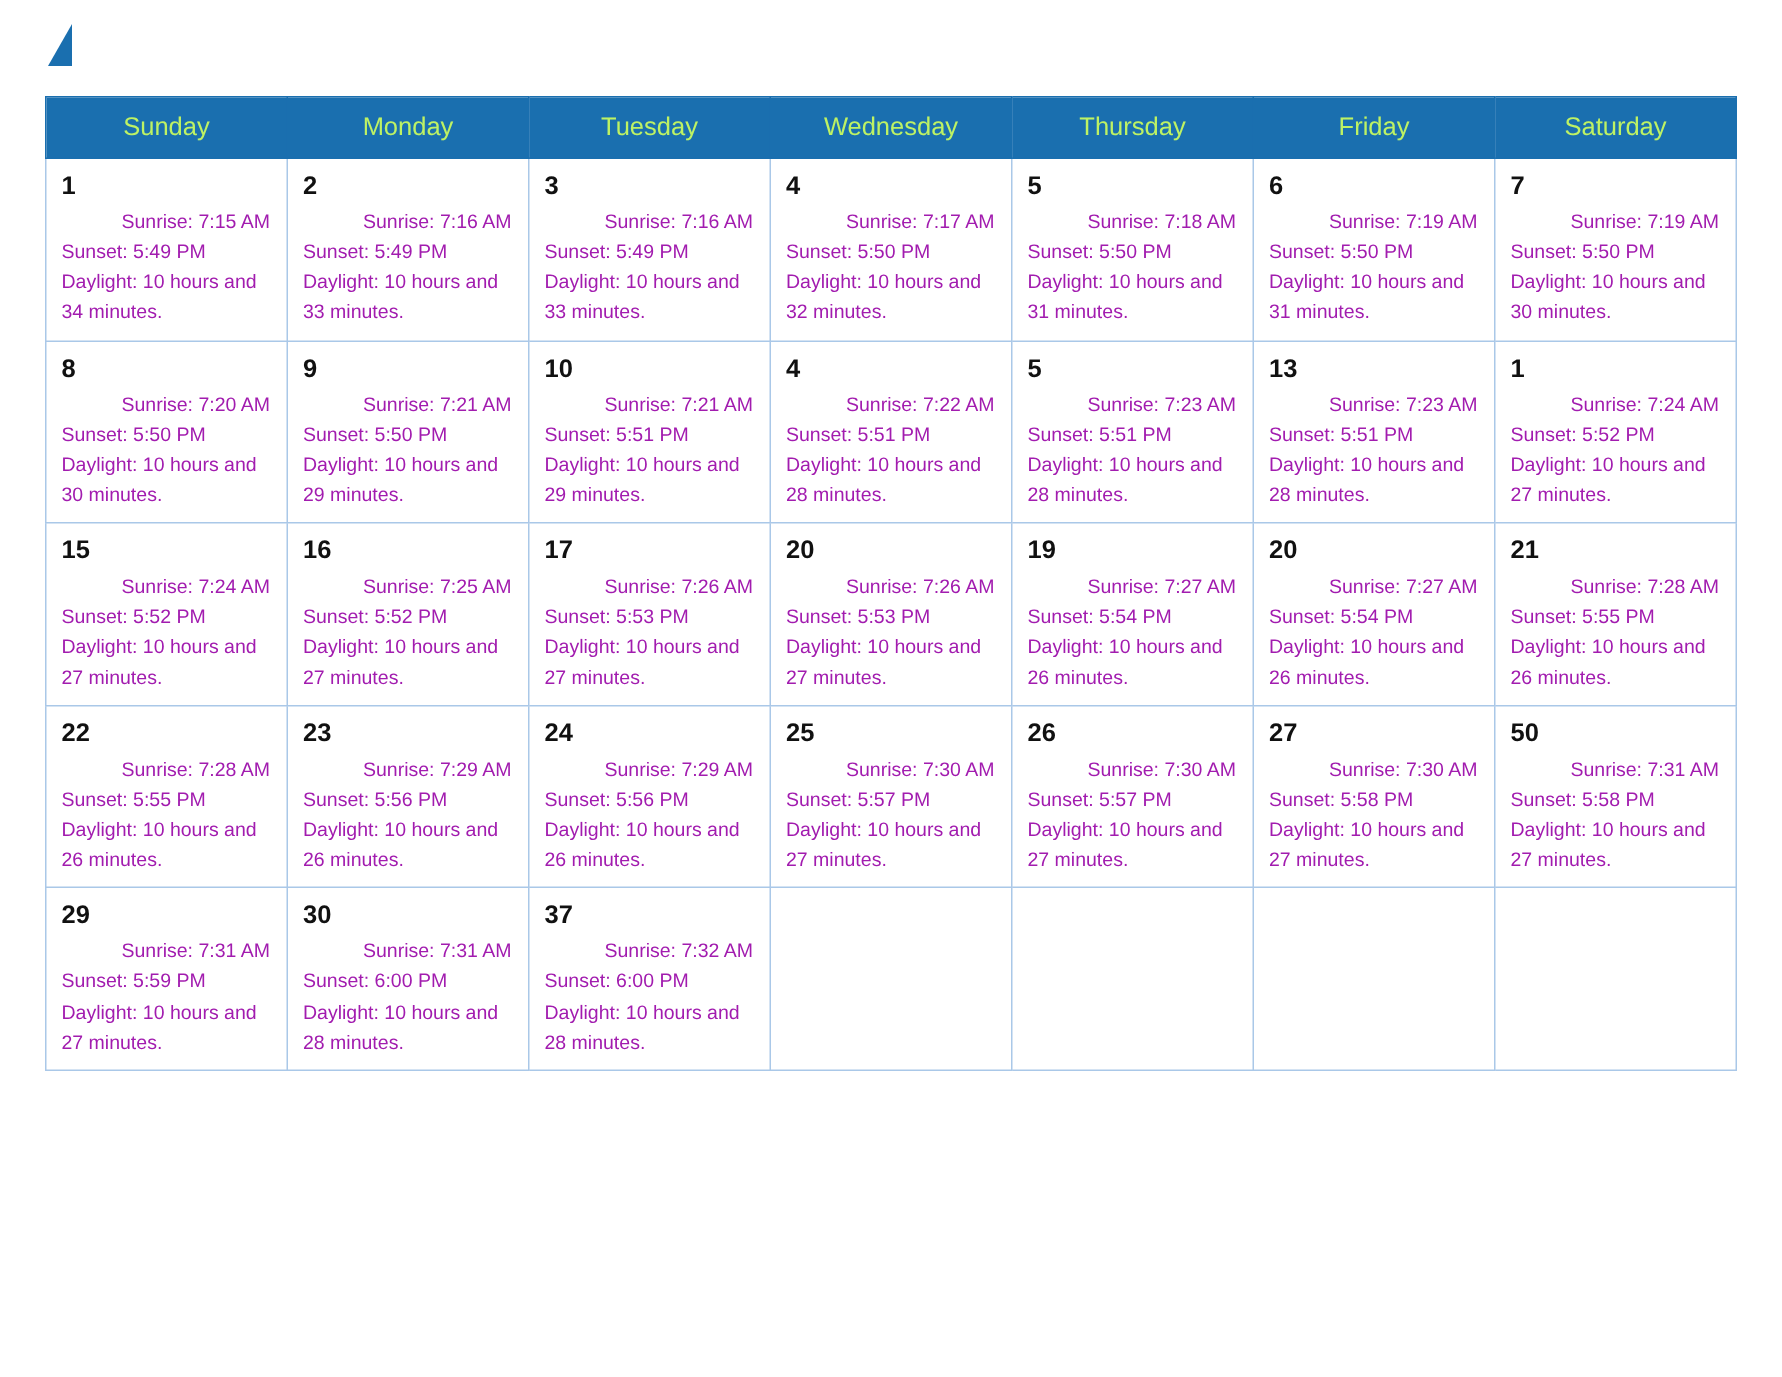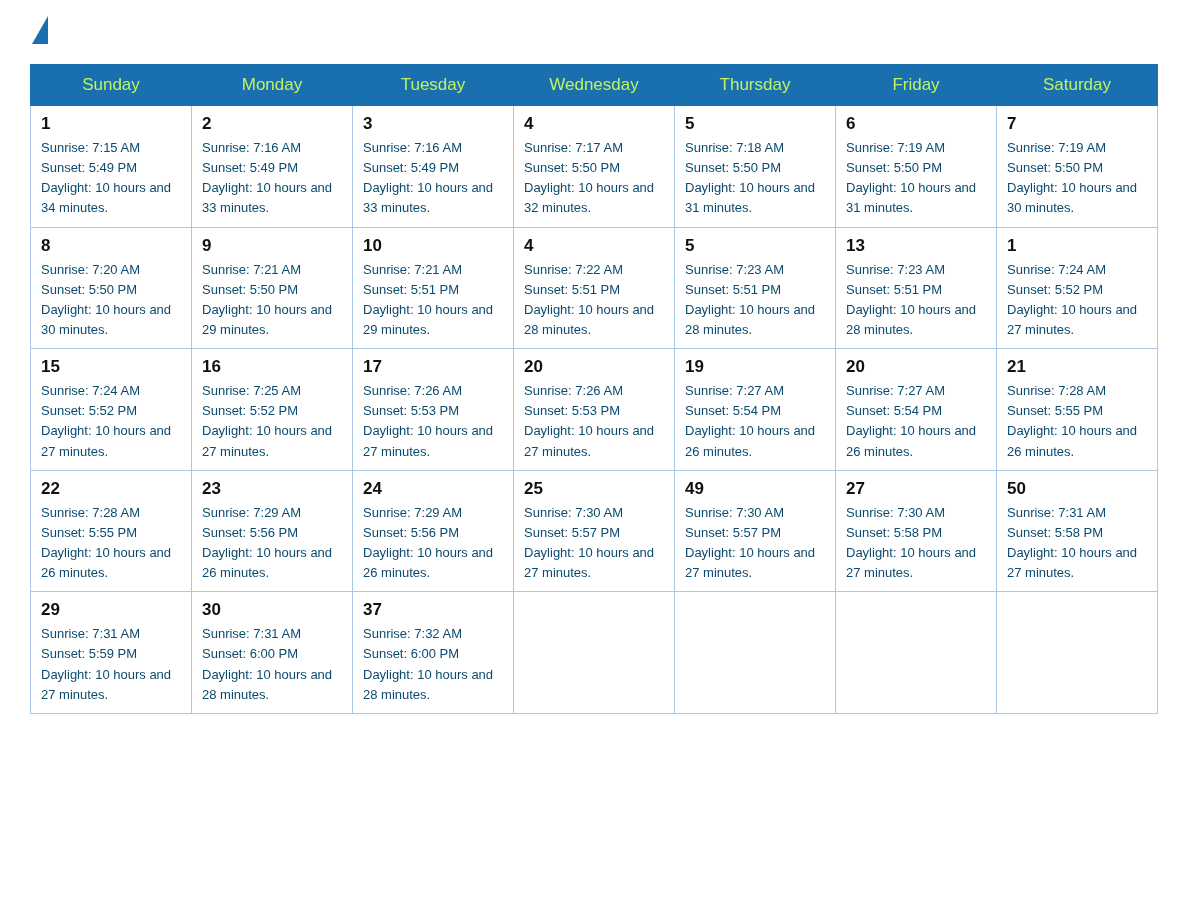--- a/index.html
+++ b/index.html
@@ -88,22 +88,23 @@
     }
     .day-number {
       font-size: 17px;
       font-weight: bold;
       display: block;
       margin-bottom: 4px;
       color: #111;
     }
     .day-info {
       font-size: 13px;
-      color: #0c4a6e;
+      color: #a21caf;
       line-height: 1.55;
+      margin-left: 40px;
     }
     .empty-cell {
       background: #fff;
     }
   </style>
 </head>
 <body>
 
 <div>
   <div class="header">
@@ -236,21 +237,21 @@
         </td>
           <td>
           <span class="day-number">24</span>
           <span class="day-info">Sunrise: 7:29 AM<br>Sunset: 5:56 PM<br>Daylight: 10 hours and 26 minutes.</span>
         </td>
           <td>
           <span class="day-number">25</span>
           <span class="day-info">Sunrise: 7:30 AM<br>Sunset: 5:57 PM<br>Daylight: 10 hours and 27 minutes.</span>
         </td>
           <td>
-          <span class="day-number">49</span>
+          <span class="day-number">26</span>
           <span class="day-info">Sunrise: 7:30 AM<br>Sunset: 5:57 PM<br>Daylight: 10 hours and 27 minutes.</span>
         </td>
           <td>
           <span class="day-number">27</span>
           <span class="day-info">Sunrise: 7:30 AM<br>Sunset: 5:58 PM<br>Daylight: 10 hours and 27 minutes.</span>
         </td>
           <td>
           <span class="day-number">50</span>
           <span class="day-info">Sunrise: 7:31 AM<br>Sunset: 5:58 PM<br>Daylight: 10 hours and 27 minutes.</span>
         </td>

